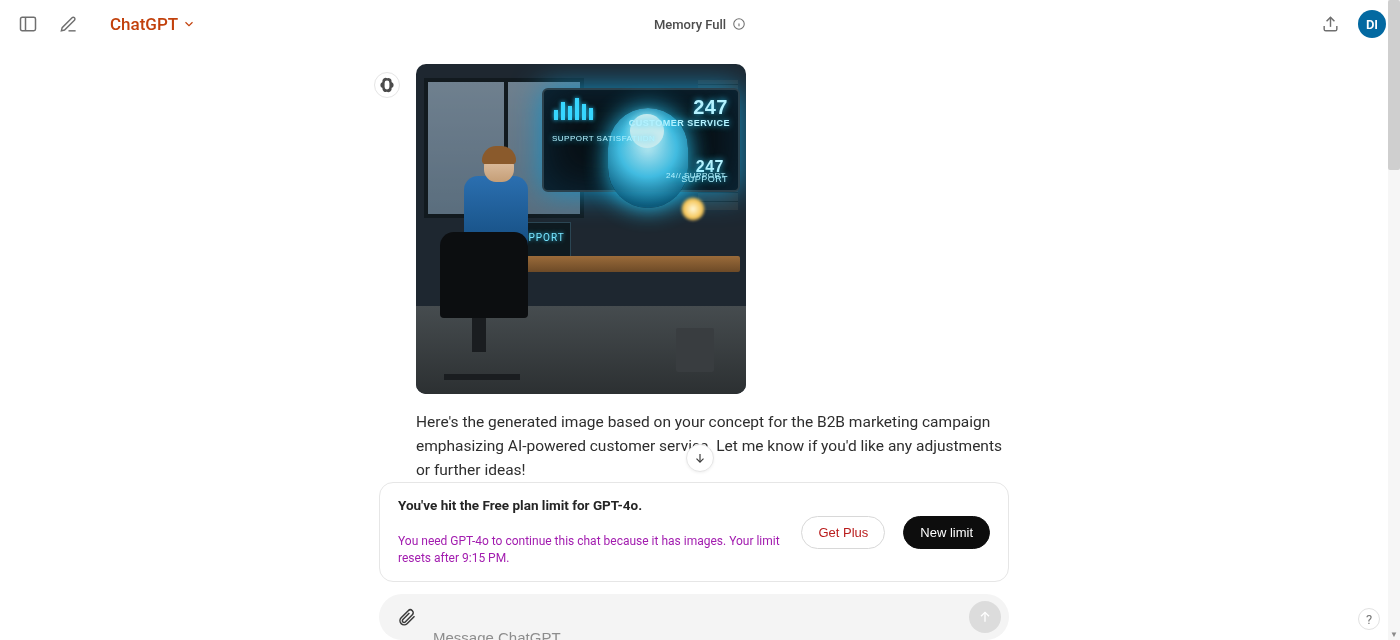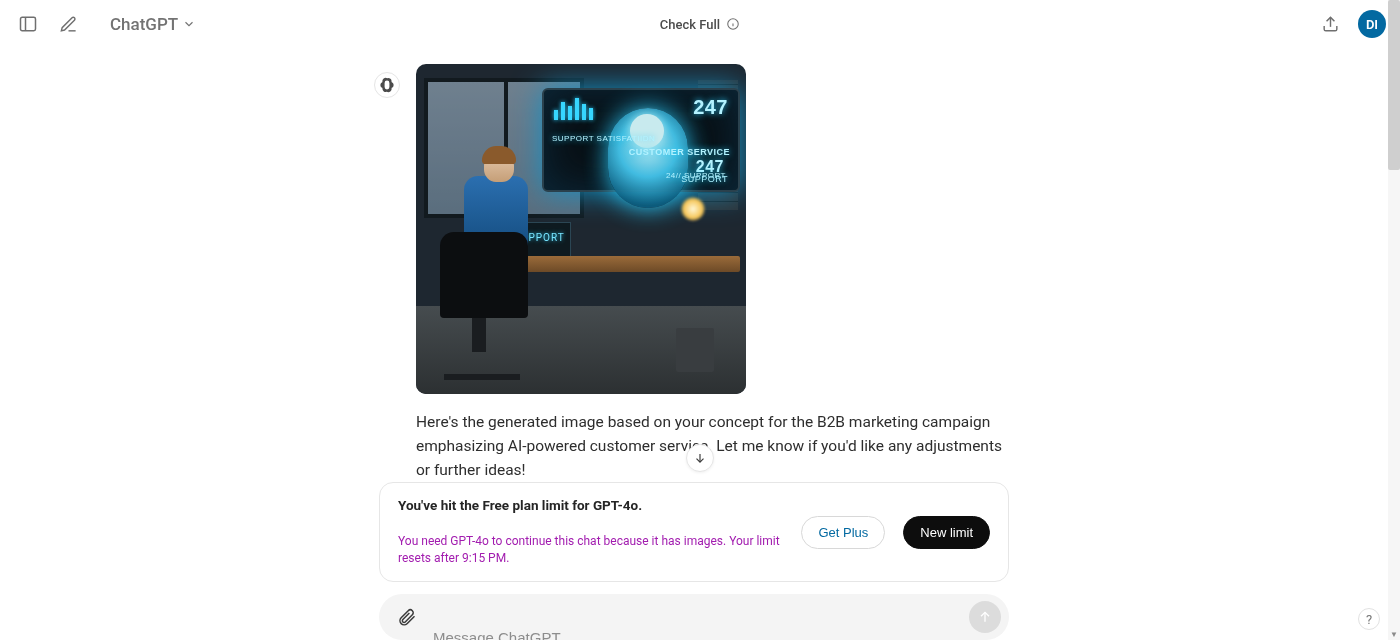--- a/index.html
+++ b/index.html
@@ -25,21 +25,21 @@
   .icon-btn {
     width: 28px; height: 28px;
     display: flex; align-items: center; justify-content: center;
     border-radius: 6px;
     cursor: pointer;
     color: #6f6f6f;
   }
   .model-pick {
     display: flex; align-items: center; gap: 4px;
     font-size: 17px; font-weight: 500;
-    color: #737373;
+    color: #c2410c;
     cursor: pointer;
     padding: 4px 6px;
     margin-left: 10px;
     border-radius: 6px;
   }
   .topbar-center {
     position: absolute; left: 0; right: 0;
     display: flex; align-items: center; justify-content: center;
     height: 48px;
     pointer-events: none;
@@ -114,21 +114,21 @@
     position: absolute;
     top: 24px; left: 126px;
     width: 198px; height: 104px;
     background: #081016;
     border: 2px solid #2a414d;
     border-radius: 6px;
     box-shadow: inset 0 0 40px #0c2a3c, 0 0 30px #1492c6;
   }
   .gi-text { position:absolute; color:#b3f2ff; font-family: sans-serif; letter-spacing:.5px; text-shadow:0 0 6px #2bcfff; }
   .gi-247a { top:6px; right:10px; font-size:20px; font-weight:700; }
-  .gi-cs { top:28px; right:8px; font-size:9px; font-weight:600;margin-top:29px; }
+  .gi-cs { top:28px; right:8px; font-size:9px; font-weight:600; }
   .gi-247b { top:68px; right:14px; font-size:16px; font-weight:700; }
   .gi-sup { top:84px; right:10px; font-size:9px; }
   .gi-247s { bottom:10px; right:12px; font-size:8px; }
   .gi-cust { top:44px; left:8px; font-size:8px; }
   .gi-bars {
     position:absolute; top:8px; left:10px;
     display:flex; gap:3px; align-items:flex-end; height:22px;
   }
   .gi-bars span{ width:4px; background:#37d6ff; box-shadow:0 0 4px #2bcfff; }
   .gi-holo {
@@ -235,21 +235,21 @@
     align-items:center;
     margin-bottom:12px;
     background:#fff;
   }
   .banner-text{ flex:1; }
   .banner-title{ font-size:13.5px; font-weight:700; color:#252525; }
   .banner-sub{ font-size:12px; color:#a21caf; margin-top:20px; line-height:1.4; max-width: 400px;}
   .btn{
     border-radius:999px; font-size:13px; font-weight:500;
     padding:8px 16px; cursor:pointer;
-    border:1px solid #d8d8d8; background:#fff; color:#0369a1;
+    border:1px solid #d8d8d8; background:#fff; color:#b91c1c;
   }
   .btn.primary{ background:#0d0d0d; color:#fff; border-color:#0d0d0d; }
 
   .composer{
     width:630px; margin:0 auto;
     background:#f4f4f4;
     border-radius:26px;
     height:46px;
     display:flex; align-items:center;
     padding:0 8px 0 14px;
@@ -317,21 +317,21 @@
     </div>
     <div class="model-pick">
       <span>ChatGPT</span>
       <svg width="14" height="14" viewBox="0 0 24 24" fill="none" stroke="currentColor" stroke-width="2">
           <path d="m6 9 6 6 6-6"></path>
         </svg>
     </div>
   </div>
   <div class="topbar-center">
     <div class="memory-pill">
-      <span>Check Full</span>
+      <span>Memory Full</span>
       <svg width="14" height="14" viewBox="0 0 24 24" fill="none" stroke="#6f6f6f" stroke-width="1.8">
           <circle cx="12" cy="12" r="9"></circle>
           <path d="M12 8h.01M11 12h1v4"></path>
         </svg>
     </div>
   </div>
   <div class="topbar-right">
     <div class="icon-btn">
       <svg width="19" height="19" viewBox="0 0 24 24" fill="none" stroke="currentColor" stroke-width="1.8">
           <path d="M4 14v4a2 2 0 0 0 2 2h12a2 2 0 0 0 2-2v-4"></path>

